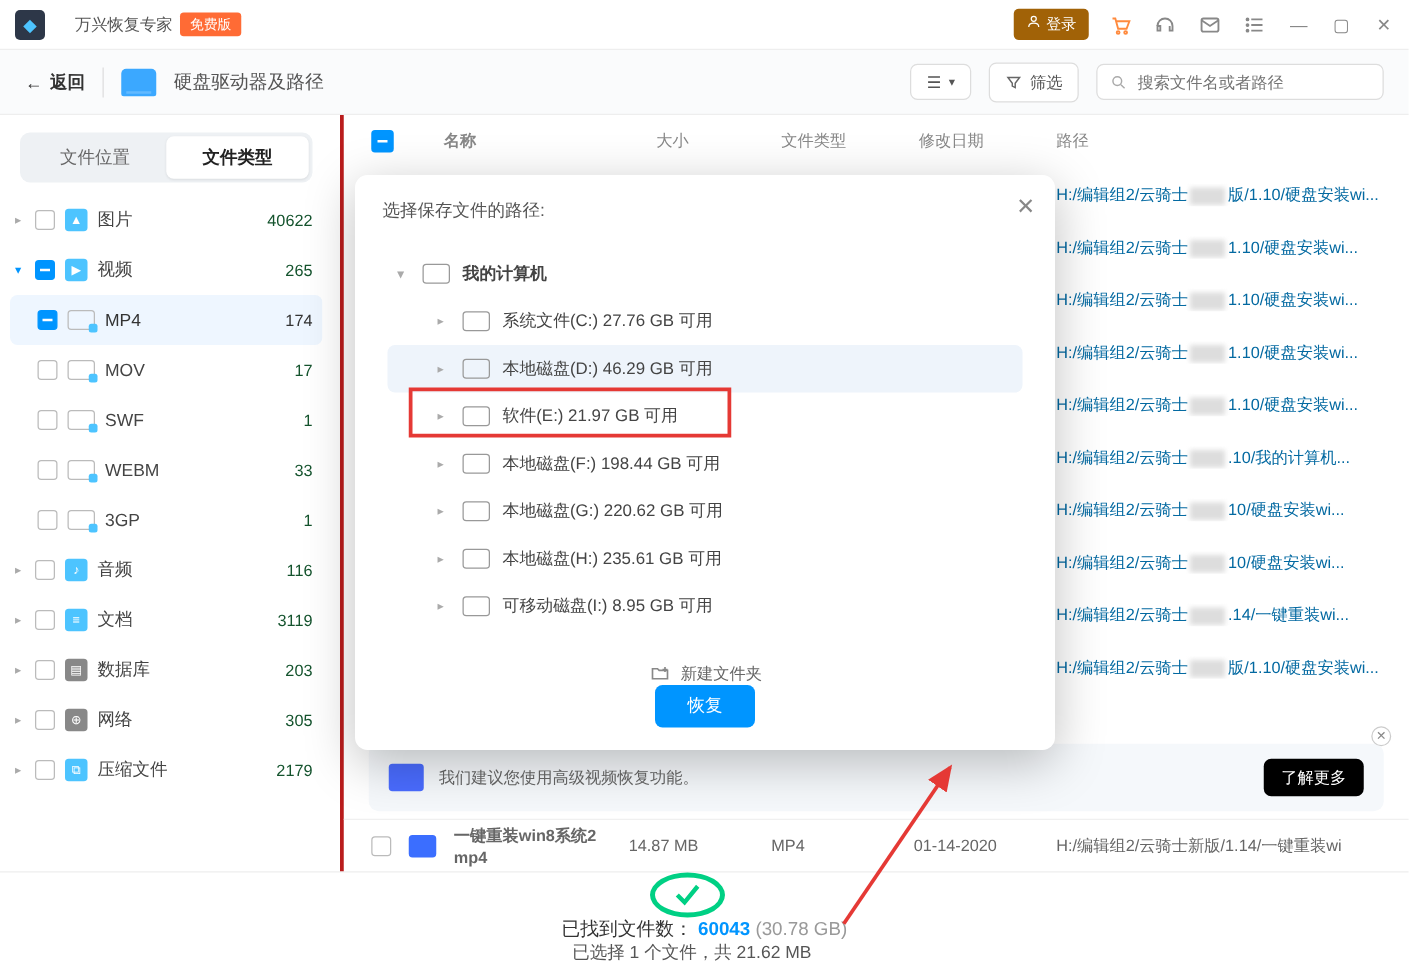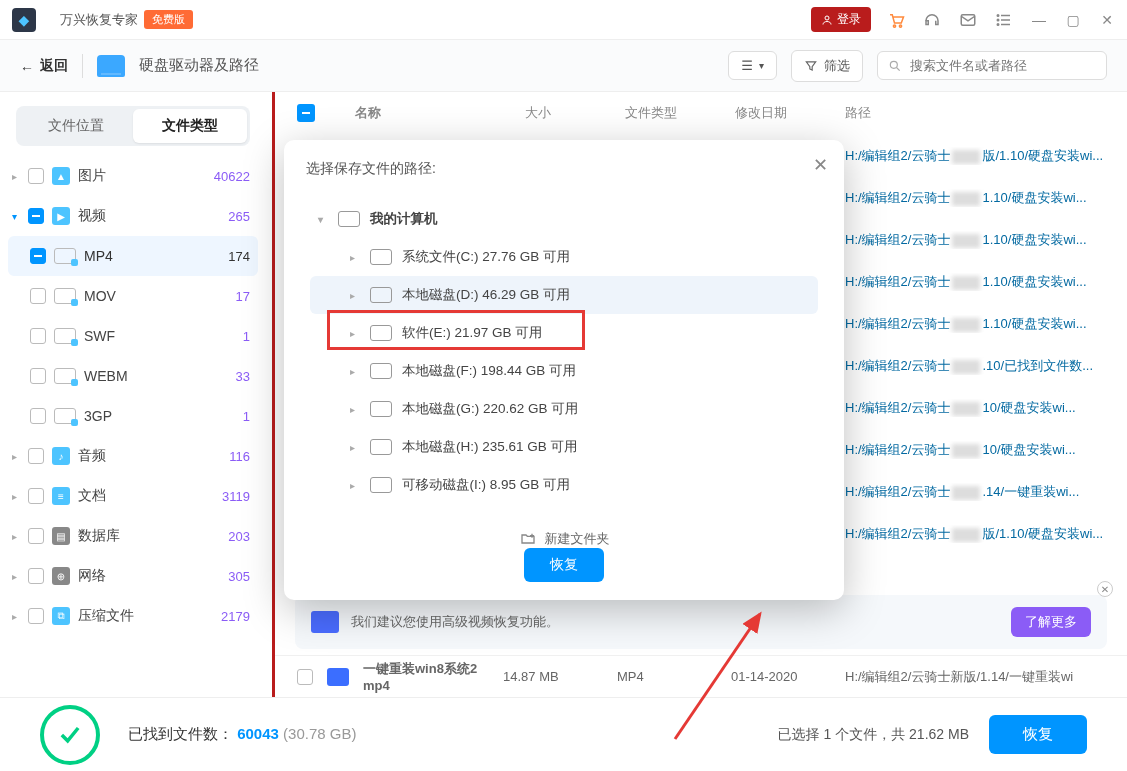--- a/index.html
+++ b/index.html
@@ -2,21 +2,21 @@
 <html><head>
 <meta charset="utf-8">
 <style>
   * { box-sizing:border-box; margin:0; padding:0; font-family:"Microsoft YaHei","PingFang SC",Arial,sans-serif; }
   body { background:#fff; color:#333; width:1127px; height:771px; overflow:hidden; position:relative; }
   .titlebar { height:40px; display:flex; align-items:center; padding:0 12px; border-bottom:1px solid #eee; }
   .logo { width:24px; height:24px; background:#2d3748; border-radius:4px; display:flex; align-items:center; justify-content:center; color:#4dc4ff; font-size:14px; }
   .app-name { margin-left:24px; font-size:13px; color:#555; }
   .free-badge { background:#ff6b35; color:#fff; font-size:11px; padding:2px 8px; border-radius:3px; margin-left:6px; }
   .titlebar-spacer { flex:1; }
-  .login-btn { background:#b91c1c; color:#fff; font-size:12px; padding:4px 10px; border-radius:4px; display:flex; align-items:center; gap:4px; }
+  .login-btn { background:#a16207; color:#fff; font-size:12px; padding:4px 10px; border-radius:4px; display:flex; gap:4px; }
   .titlebar-icons { display:flex; gap:18px; margin-left:16px; align-items:center; }
   .ti { width:18px; height:18px; color:#888; display:flex; align-items:center; justify-content:center; }
   .ti svg { width:18px; height:18px; }
   .winbtn { width:16px; color:#888; text-align:center; font-size:14px; }
 
   .toolbar { height:52px; display:flex; align-items:center; padding:0 20px; gap:14px; background:#fafbfc; border-bottom:1px solid #eee; }
   .back-btn { display:flex; align-items:center; gap:6px; font-size:14px; color:#333; font-weight:600; }
   .vsep { width:1px; height:24px; background:#ddd; }
   .drive-ico { width:28px; height:22px; background:#3ba8ff; border-radius:4px 4px 2px 2px; position:relative; }
   .drive-ico::after { content:""; position:absolute; bottom:2px; left:4px; right:4px; height:2px; background:#fff3; }
@@ -36,46 +36,46 @@
   .tree li.indent1 { padding-left:22px; }
   .tree li.selected { background:#eef6ff; }
   .tree .caret { width:12px; color:#aaa; margin-right:4px; font-size:10px; }
   .tree .cb { width:16px; height:16px; border:1.5px solid #bbb; border-radius:3px; margin-right:8px; display:flex; align-items:center; justify-content:center; }
   .cb.minus { background:#0095ff; border-color:#0095ff; }
   .cb.minus::after { content:""; width:8px; height:2px; background:#fff; }
   .ftico { width:18px; height:18px; border-radius:3px; margin-right:8px; display:flex; align-items:center; justify-content:center; color:#fff; font-size:10px; }
   .fc-img{background:#4dc4ff;} .fc-vid{background:#4dc4ff;} .fc-aud{background:#4dc4ff;} .fc-doc{background:#4dc4ff;} .fc-db{background:#888;} .fc-net{background:#888;} .fc-zip{background:#4dc4ff;}
   .ftlbl { flex:1; color:#444; }
   .tree li.selected .ftlbl, .tree li.selected .cnt { color:#333; }
-  .cnt { color:#8b5cf6; font-size:13px; }
+  .cnt { color:#14532d; font-size:13px; }
   .subext { width:22px; height:16px; border:1.5px solid #bbb; border-radius:3px; margin-right:8px; position:relative; }
   .subext::after { content:""; position:absolute; right:-3px; bottom:-3px; width:7px;height:7px;background:#4dc4ff;border-radius:2px; }
 
   .main { flex:1; display:flex; flex-direction:column; position:relative; }
   .mhead { display:flex; padding:12px 22px; font-size:13px; color:#888; border-bottom:1px solid transparent; }
   .mhead .cb { width:18px;height:18px;border-radius:3px;background:#0095ff;margin-right:40px;display:flex;align-items:center;justify-content:center; }
   .mhead .cb::after{content:"";width:8px;height:2px;background:#fff;}
   .col-name{flex:1;font-weight:bold;} .col-size{width:100px;} .col-type{width:110px;} .col-date{width:110px;} .col-path{width:260px;}
   .rows { flex:1; overflow:hidden; }
   .row { display:flex; padding:12px 22px; font-size:13px; color:#555; align-items:center; }
   .row .col-path { color:#0369a1; white-space:nowrap; overflow:hidden; text-overflow:ellipsis; }
   .row .blur { display:inline-block; width:28px; height:14px; background:#ddd; filter:blur(2px); vertical-align:middle; margin:0 2px; }
 
   .hint { margin:6px 20px; background:#f5f8fb; border-radius:8px; padding:12px 16px; display:flex; align-items:center; gap:12px; font-size:13px; color:#666; justify-content:space-between; }
   .hint-left { display:flex; align-items:center; gap:12px; }
   .hint-ico { width:28px; height:22px; background:#4a6cff; border-radius:3px; }
-  .learnmore { background:#8b5cf6; color:#fff; padding:6px 14px; border-radius:6px; font-size:13px; }
+  .learnmore { background:#000000; color:#fff; padding:6px 14px; border-radius:6px; font-size:13px; }
   .hint-close { position:absolute; right:14px; top:-8px; width:16px;height:16px;border-radius:50%;background:#fff;border:1px solid #ccc;font-size:10px;display:flex;align-items:center;justify-content:center;color:#888; }
 
   .lastrow{display:flex;padding:4px 22px;font-size:13px;color:#666;align-items:center;gap:14px;border-top:1px solid #f0f0f0;}
   .lastrow .cbx{width:16px;height:16px;border:1.5px solid #bbb;border-radius:3px;}
   .lastrow .fi{width:22px;height:18px;background:#3b6eff;border-radius:3px;}
   .lastrow .col-name{flex:1;} .lastrow .c{width:100px;} .lastrow .cp{width:260px;white-space:nowrap;overflow:hidden;text-overflow:ellipsis;}
 
-  .footer { height:74px; border-top:1px solid #eee; display:flex; align-items:center; padding:0 40px; }
+  .footer { height:74px; border-top:1px solid #eee; display:flex; align-items:center; padding:0 40px;flex-direction:column; }
   .fcircle { width:60px; height:60px; border:4px solid #00d084; border-radius:50%; display:flex; align-items:center; justify-content:center; margin-right:28px; }
   .fcircle svg { width:28px; height:28px; color:#00d084; }
   .found { font-size:15px; color:#333; }
   .found .num { color:#0095ff; font-weight:600; }
   .found .sz { color:#999; }
   .footer-spacer{flex:1;}
   .sel-info { font-size:14px; color:#555; margin-right:20px; }
   .recover-btn { background:#0095ff; color:#fff; padding:10px 34px; border-radius:6px; font-size:15px; }
 
   .modal { position:absolute; left:284px; top:140px; width:560px; background:#fff; border-radius:10px; box-shadow:0 10px 40px rgba(0,0,0,.25); padding:20px 22px 18px 22px; z-index:50; }
@@ -308,21 +308,21 @@
           <span class="col-size"></span>
           <span class="col-type"></span>
           <span class="col-date"></span>
           <span class="col-path"><span>H:/编辑组2/云骑士</span><span class="blur"></span><span>1.10/硬盘安装wi...</span></span>
         </div>
       <div class="row">
           <span class="col-name"></span>
           <span class="col-size"></span>
           <span class="col-type"></span>
           <span class="col-date"></span>
-          <span class="col-path"><span>H:/编辑组2/云骑士</span><span class="blur"></span><span>.10/已找到文件数...</span></span>
+          <span class="col-path"><span>H:/编辑组2/云骑士</span><span class="blur"></span><span>.10/我的计算机...</span></span>
         </div>
       <div class="row">
           <span class="col-name"></span>
           <span class="col-size"></span>
           <span class="col-type"></span>
           <span class="col-date"></span>
           <span class="col-path"><span>H:/编辑组2/云骑士</span><span class="blur"></span><span>10/硬盘安装wi...</span></span>
         </div>
       <div class="row">
           <span class="col-name"></span>

